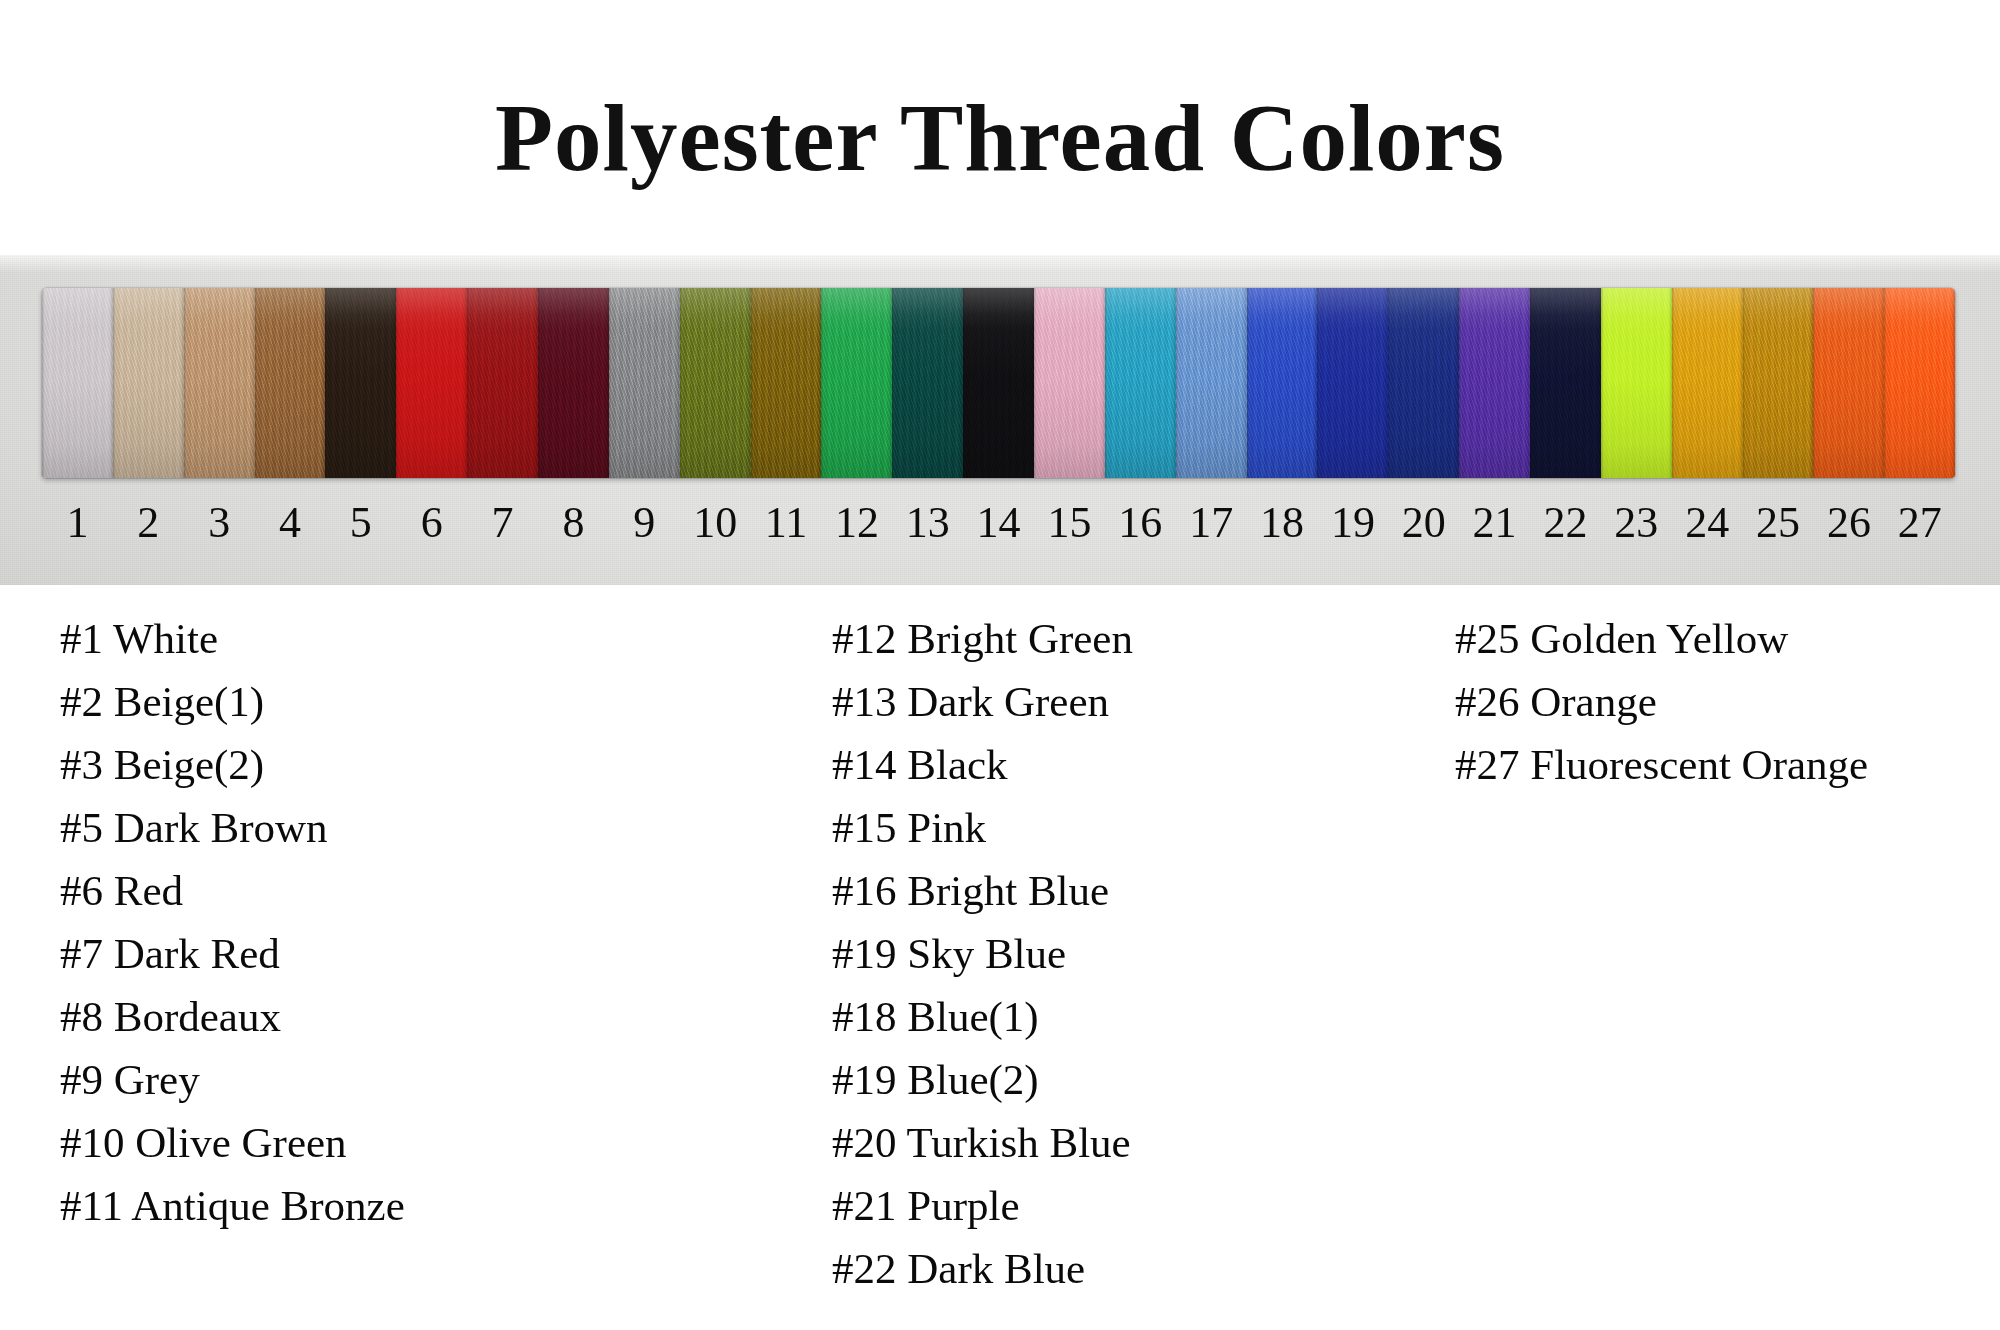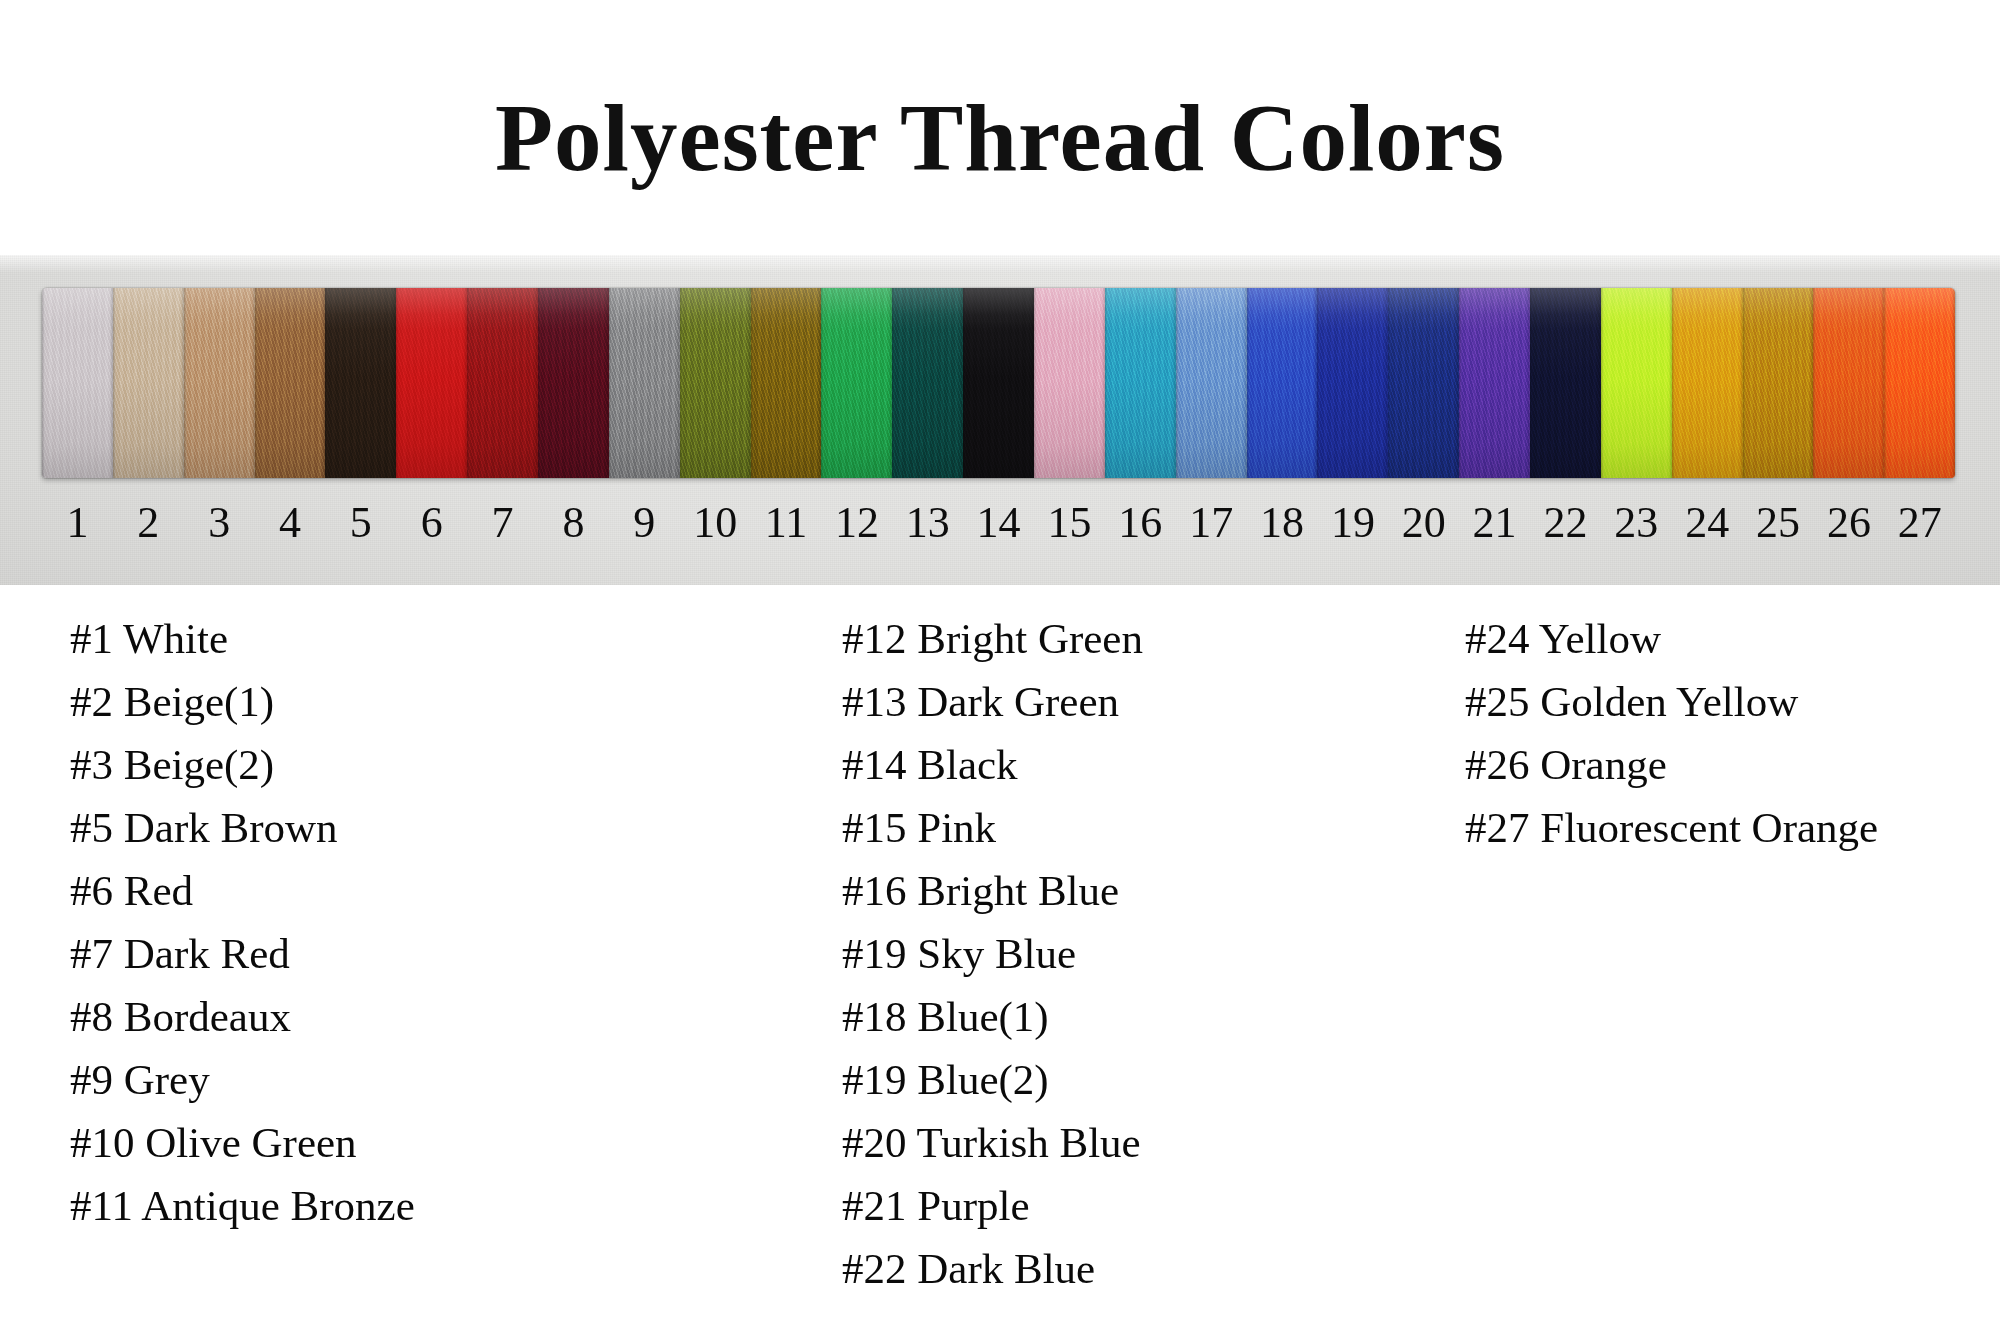--- a/index.html
+++ b/index.html
@@ -170,21 +170,20 @@
   .legend-col.c1 { left: 60px;   width: 640px; }
   .legend-col.c2 { left: 832px;  width: 640px; }
   .legend-col.c3 { left: 1455px; width: 520px; }
 
   .legend-item {
     font-family: "Liberation Serif", "DejaVu Serif", serif;
     font-size: 43px;
     line-height: 63px;
     white-space: nowrap;
     color: #0a0a0a;
-    margin-left: 10px;
   }
 </style>
 </head>
 <body>
 
 <div class="title-wrap">
   <div class="title">Polyester Thread Colors</div>
 </div>
 
 <div class="photo-band">
@@ -436,19 +435,18 @@
         <div class="legend-item">#15 Pink</div>
         <div class="legend-item">#16 Bright Blue</div>
         <div class="legend-item">#19 Sky Blue</div>
         <div class="legend-item">#18 Blue(1)</div>
         <div class="legend-item">#19 Blue(2)</div>
         <div class="legend-item">#20 Turkish Blue</div>
         <div class="legend-item">#21 Purple</div>
         <div class="legend-item">#22 Dark Blue</div>
       </div>
     <div class="legend-col c3" id="legend-col-3">
-        <div class="legend-item">#24 Yellow</div>
         <div class="legend-item">#25 Golden Yellow</div>
         <div class="legend-item">#26 Orange</div>
         <div class="legend-item">#27 Fluorescent Orange</div>
       </div>
   </div>
 </div>
 
 </body></html>

